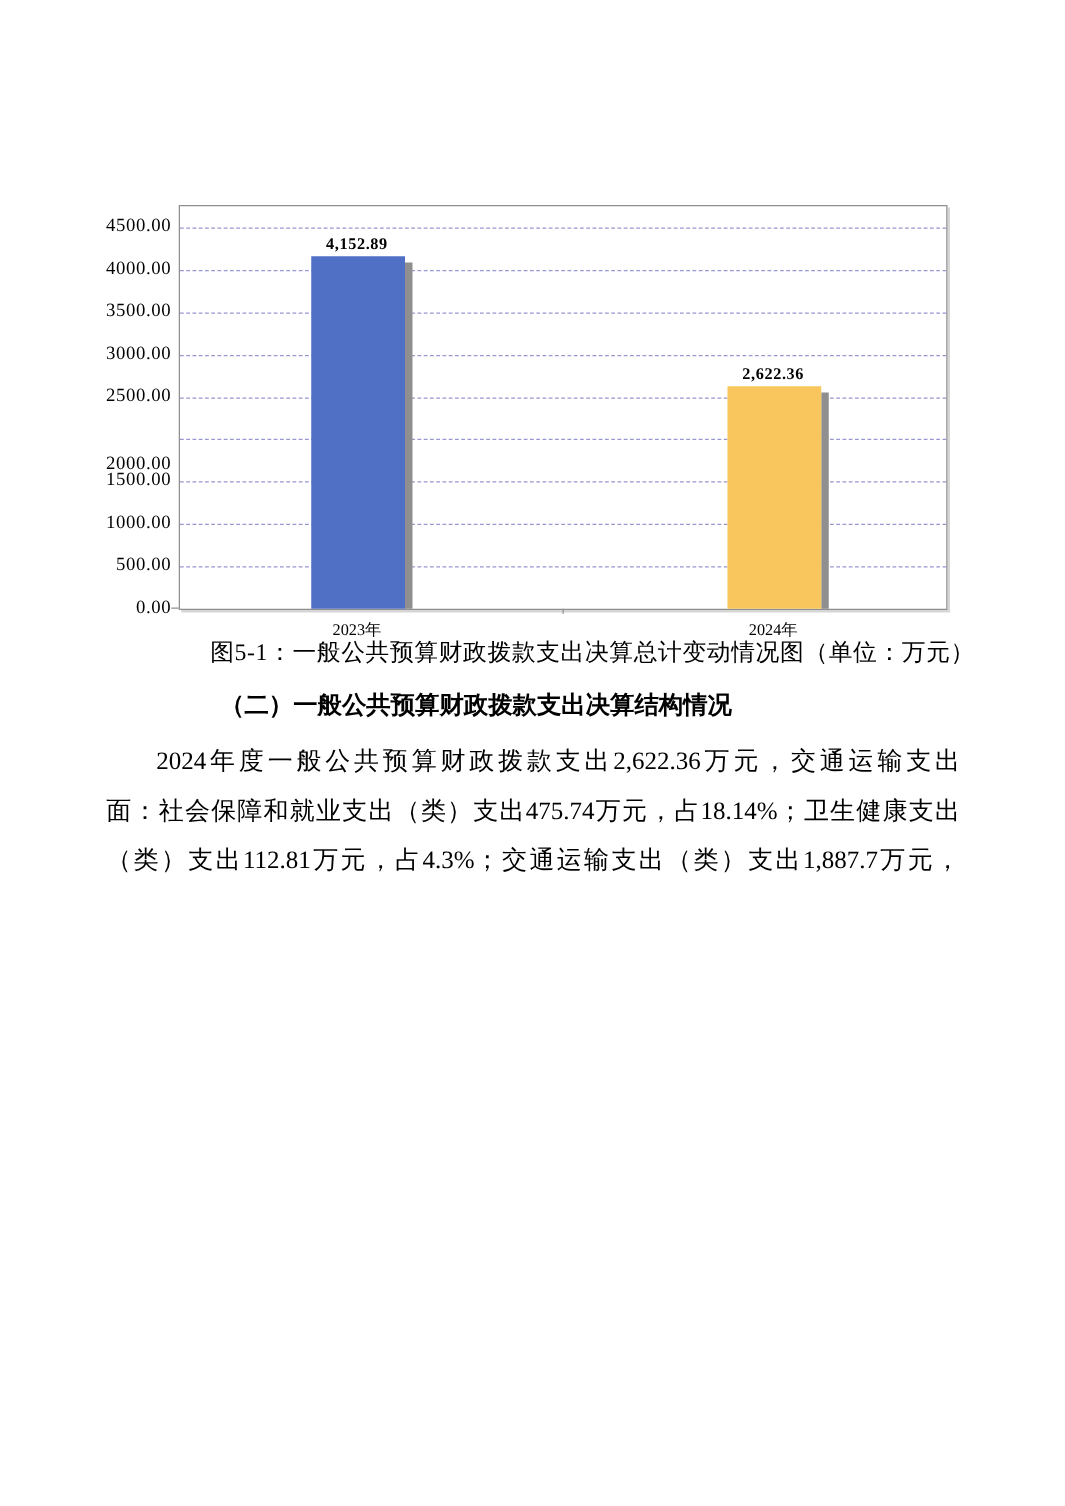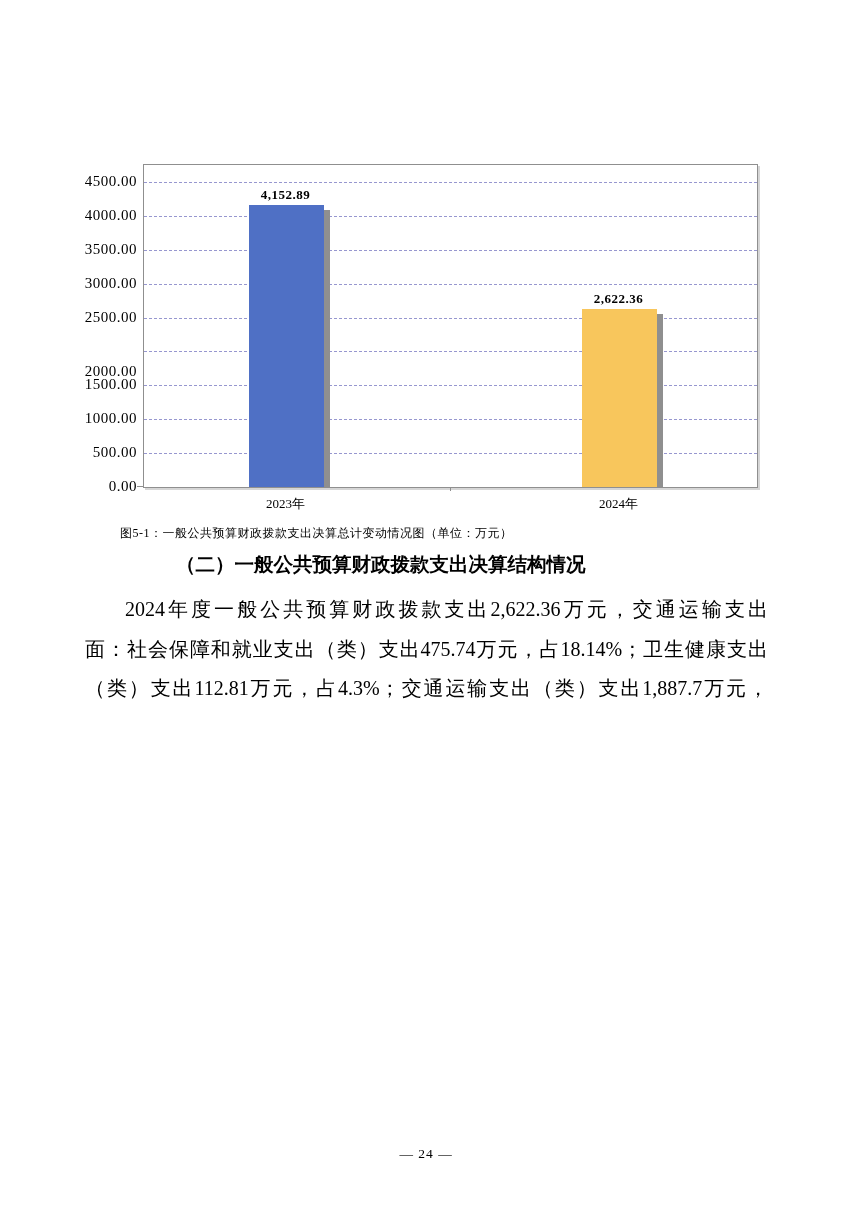--- a/index.html
+++ b/index.html
@@ -22,22 +22,22 @@
     letter-spacing:.5px;color:#000;line-height:12px;
   }
   .xtick{position:absolute;width:90px;text-align:center;font-size:13px;color:#000;}
   .vlabel{
     position:absolute;width:132px;text-align:center;font-weight:bold;
     font-size:13px;letter-spacing:.5px;color:#000;
   }
   .axis-tick-x{position:absolute;width:1px;height:4px;background:#8f8f8f;}
   .axis-tick-y{position:absolute;width:6px;height:1px;background:#8f8f8f;}
   .caption{
-    position:absolute;left:120px;top:509px;width:660px;text-align:left;
-    font-size:12px;letter-spacing:.5px;color:#000;margin-top:16px;
+    position:absolute;left:120px;top:509px;width:660px;text-align:right;
+    font-size:19px;letter-spacing:.5px;color:#000;
   }
   
   .heading{
     position:absolute;left:136px;top:552px;width:640px;
     font-size:19.5px;font-weight:bold;font-style:normal;line-height:26px;margin-left:40px;
   }
   .para{position:absolute;left:85px;top:590px;width:683px;font-size:20px;}
   .bline{height:39.5px;line-height:39.5px;}
   .just{text-align:justify;text-align-last:justify;}
   .indent{padding-left:40px;box-sizing:border-box;width:100%;}
@@ -87,15 +87,14 @@
     </div>
 
   <div class="heading">（二）一般公共预算财政拨款支出决算结构情况</div>
 
   <div class="para">
     <div class="bline just indent">2024年度一般公共预算财政拨款支出2,622.36万元，交通运输支出</div>
     <div class="bline just">面：社会保障和就业支出（类）支出475.74万元，占18.14%；卫生健康支出</div>
     <div class="bline just">（类）支出112.81万元，占4.3%；交通运输支出（类）支出1,887.7万元，</div>
   </div>
 
-  <div class="footer">— 24 —</div>
 
 </div>
 
 </body></html>

